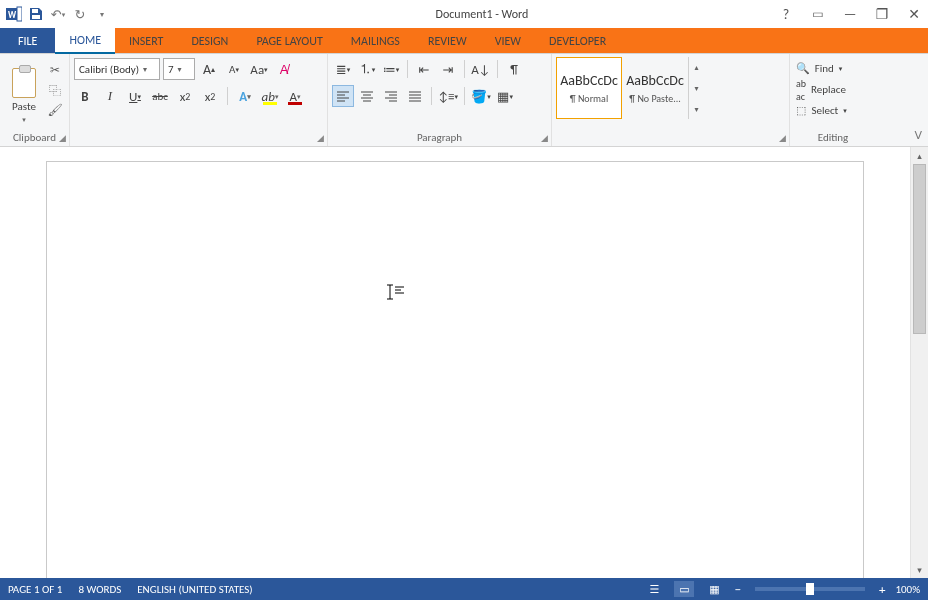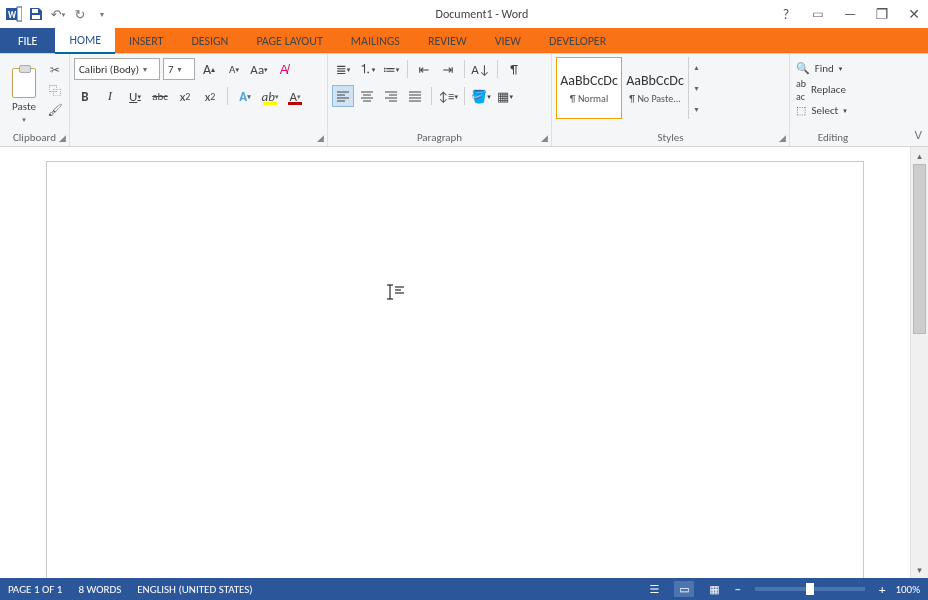--- a/index.html
+++ b/index.html
@@ -258,21 +258,20 @@
       <div class="style-item">
         <div class="style-preview">AaBbCcDc</div>
         <div>¶ No Paste...</div>
       </div>
       <div class="styles-more">
         <span>▴</span>
         <span>▾</span>
         <span>▾</span>
       </div>
     </div>
-    <div class="group-label">Styles</div>
     <div class="launcher">◢</div>
   </div>
 
   <div class="group" style="width:86px;border-right:none">
     <div class="group-body edit-body">
       <div class="edit-item">
           <span>🔍</span>
           <span>Find</span>
           <span style="font-size:7px;margin-left:auto">▾</span>
         </div>

